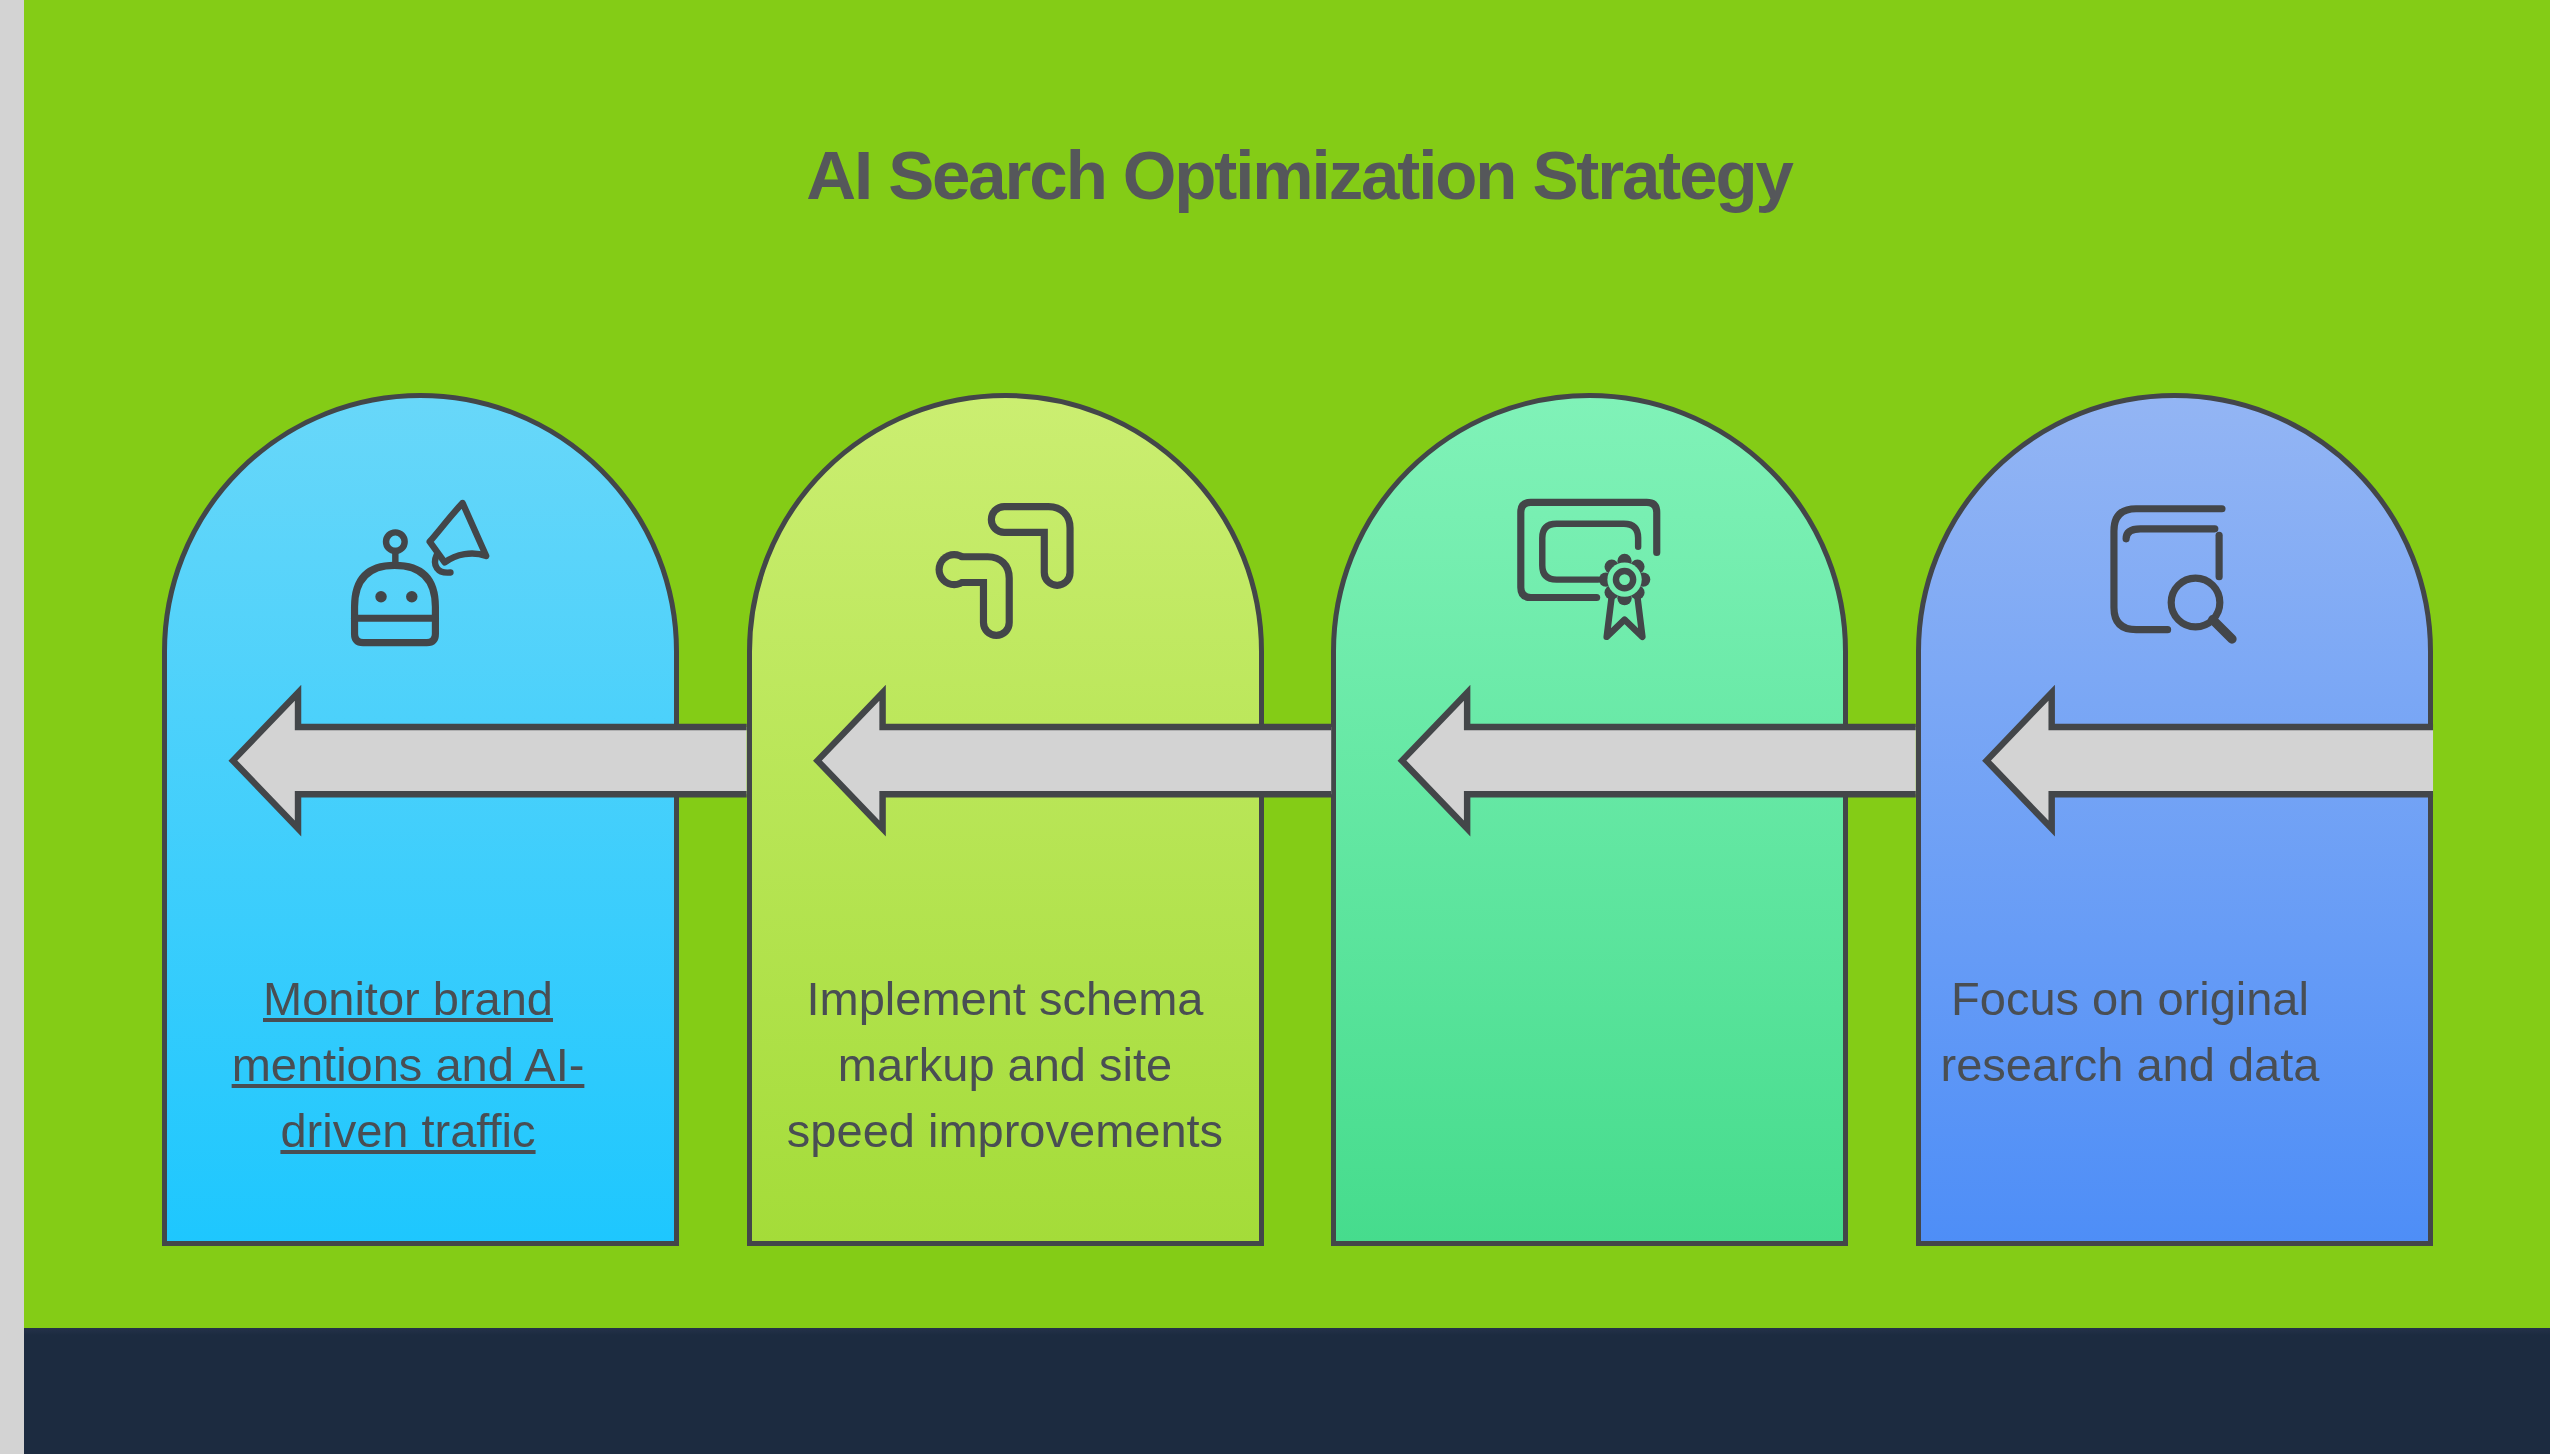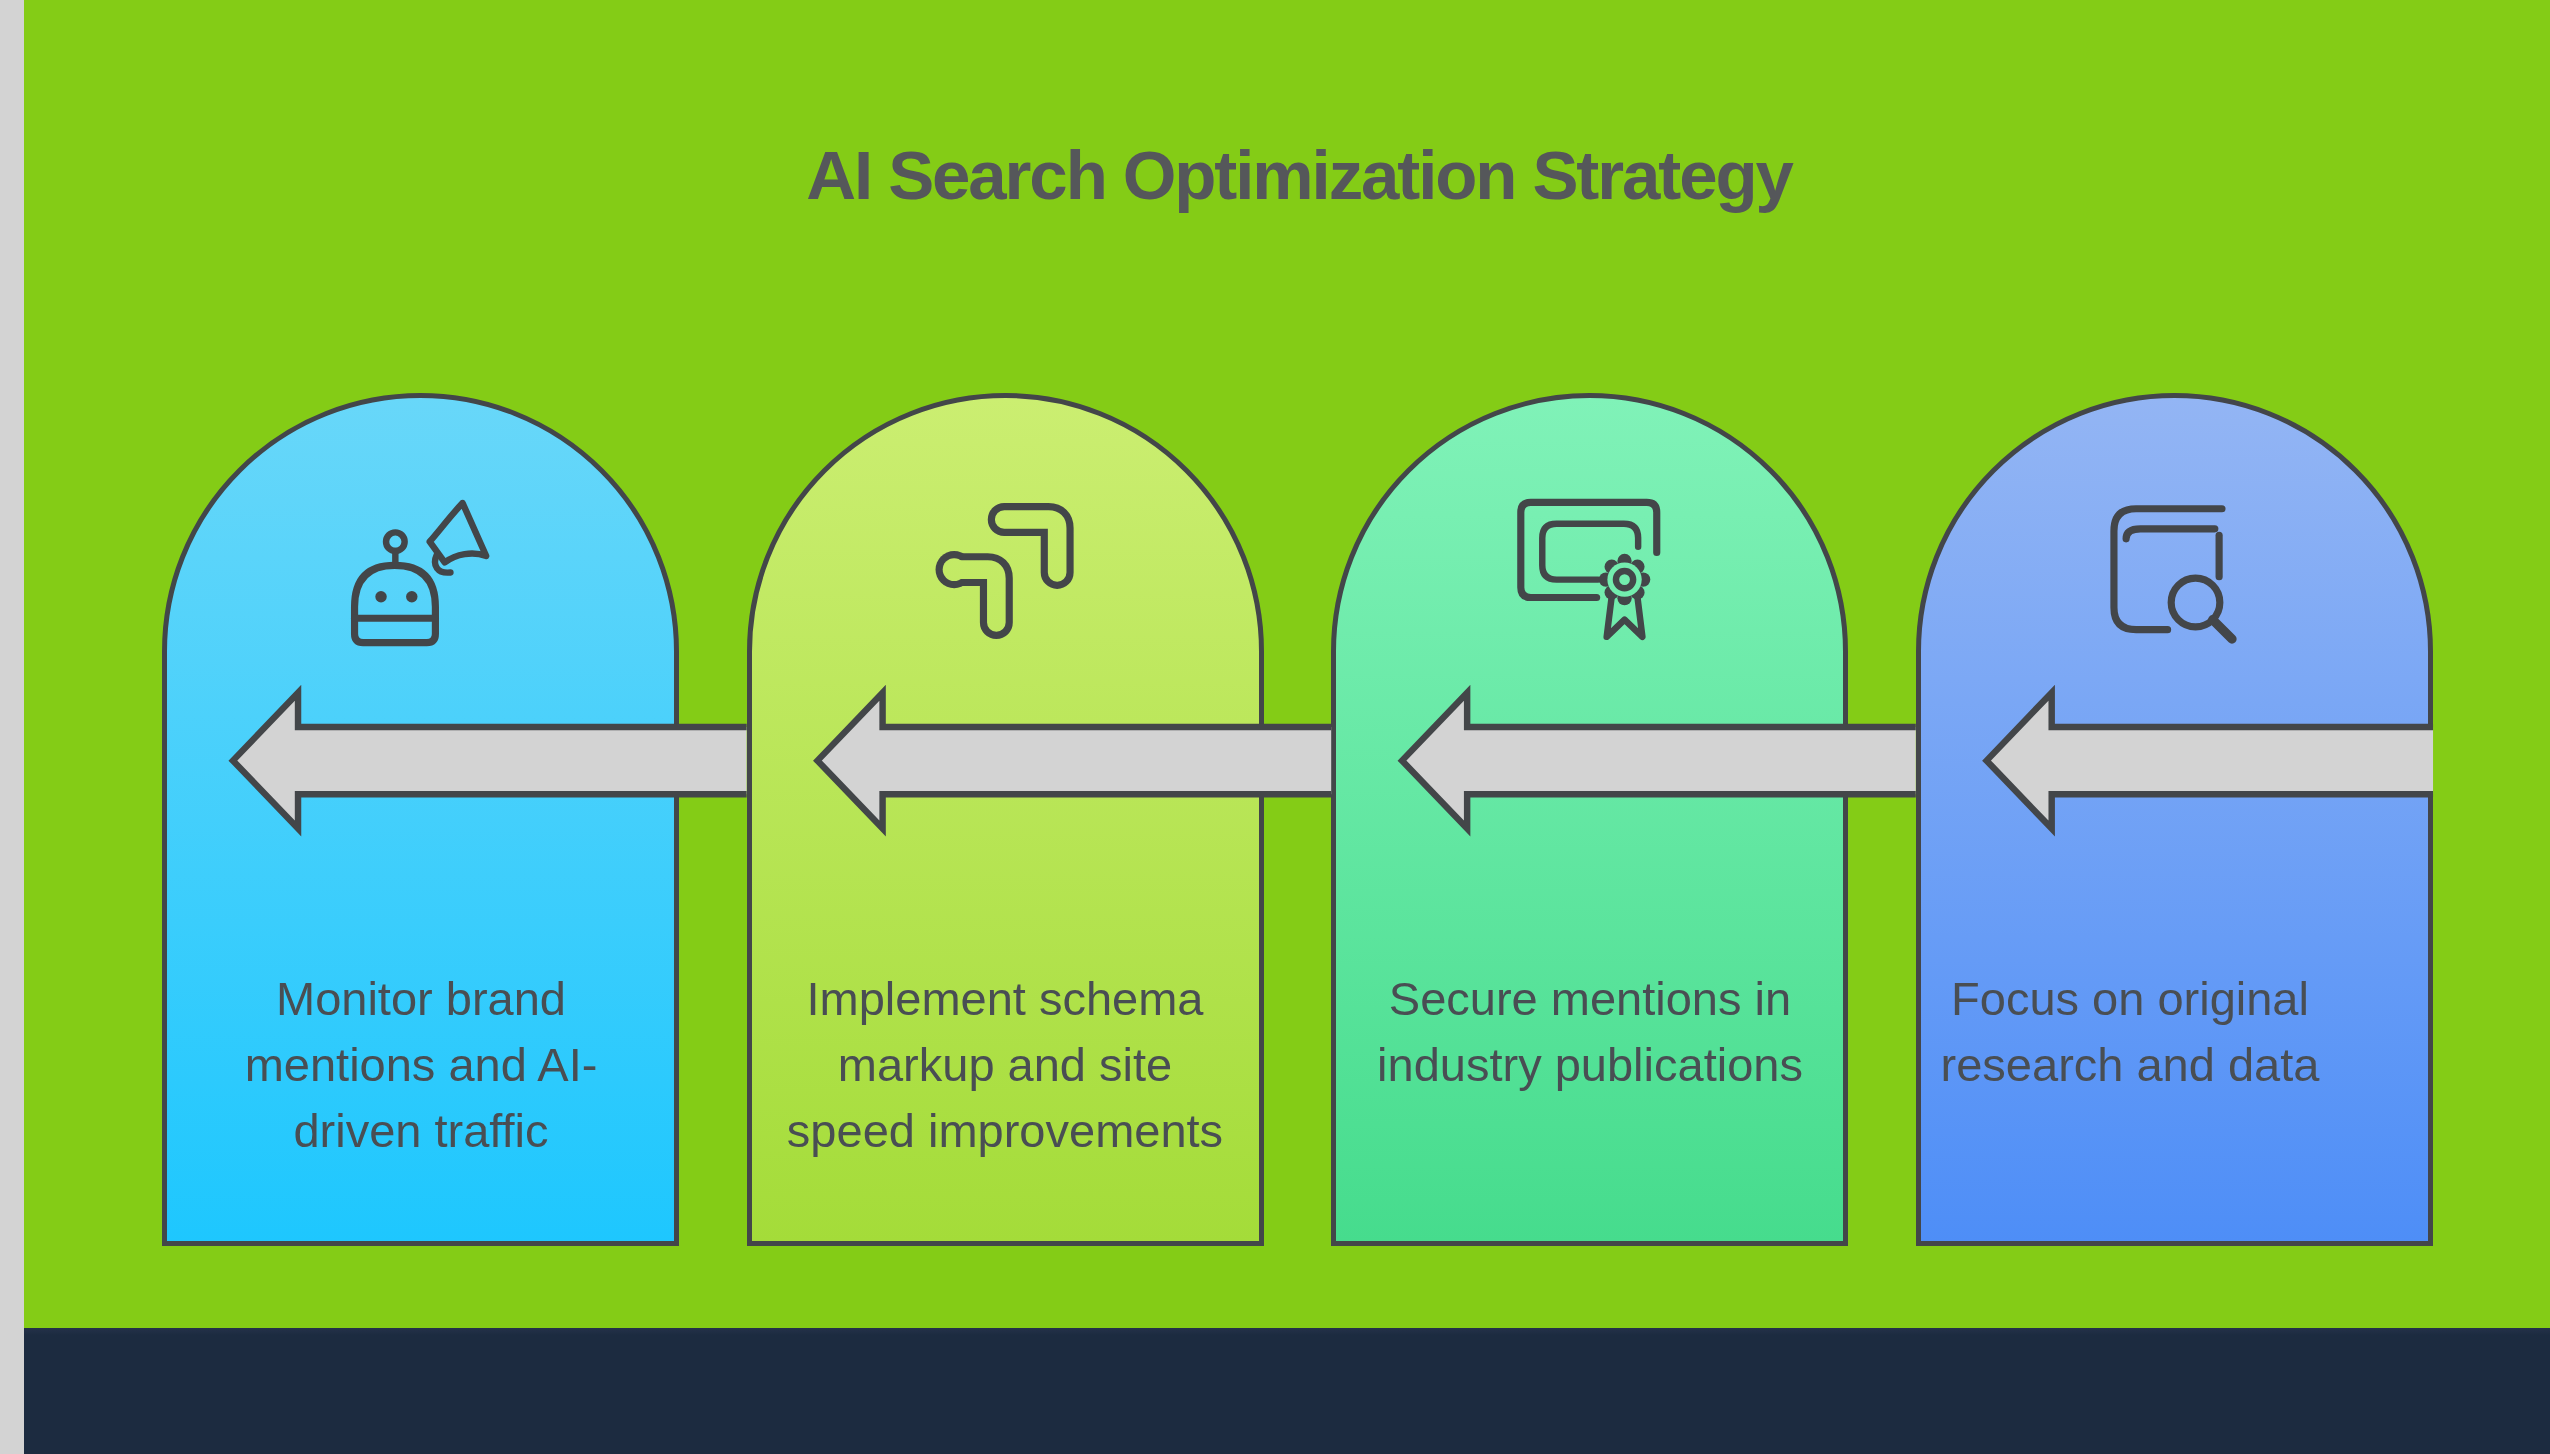--- a/index.html
+++ b/index.html
@@ -35,21 +35,21 @@
   .card-text{
     position:absolute;
     top:966px;
     width:474px;
     text-align:center;
     font-size:47px;line-height:66px;
     font-weight:400;
     color:#494e53;
     white-space:pre-line;
   }
-  .text-1{left:160px;}
+  .text-1{left:147px;text-decoration:underline;}
   .text-2{left:744px;}
   .text-3{left:1329px;}
   .text-4{left:1869px;}
   .overlay{
     position:absolute;left:0;top:0;width:2550px;height:1454px;
     pointer-events:none;
   }
   .footer{
     position:absolute;left:0;top:1328px;width:2550px;height:126px;
     background:linear-gradient(180deg,#243149 0px,#1c2b40 7.2px);
@@ -142,20 +142,18 @@
       <path d="M3059,866 L3086,893" stroke-width="13"></path>
     </g>
   </svg>
 
   <div class="card-text text-1">Monitor brand
 mentions and AI-
 driven traffic</div>
   <div class="card-text text-2">Implement schema
 markup and site
 speed improvements</div>
-  <div class="card-text text-3">Secure mentions in
-industry publications</div>
   <div class="card-text text-4">Focus on original
 research and data</div>
 
   <div class="footer"></div>
 </div>
 
 
 </body></html>

